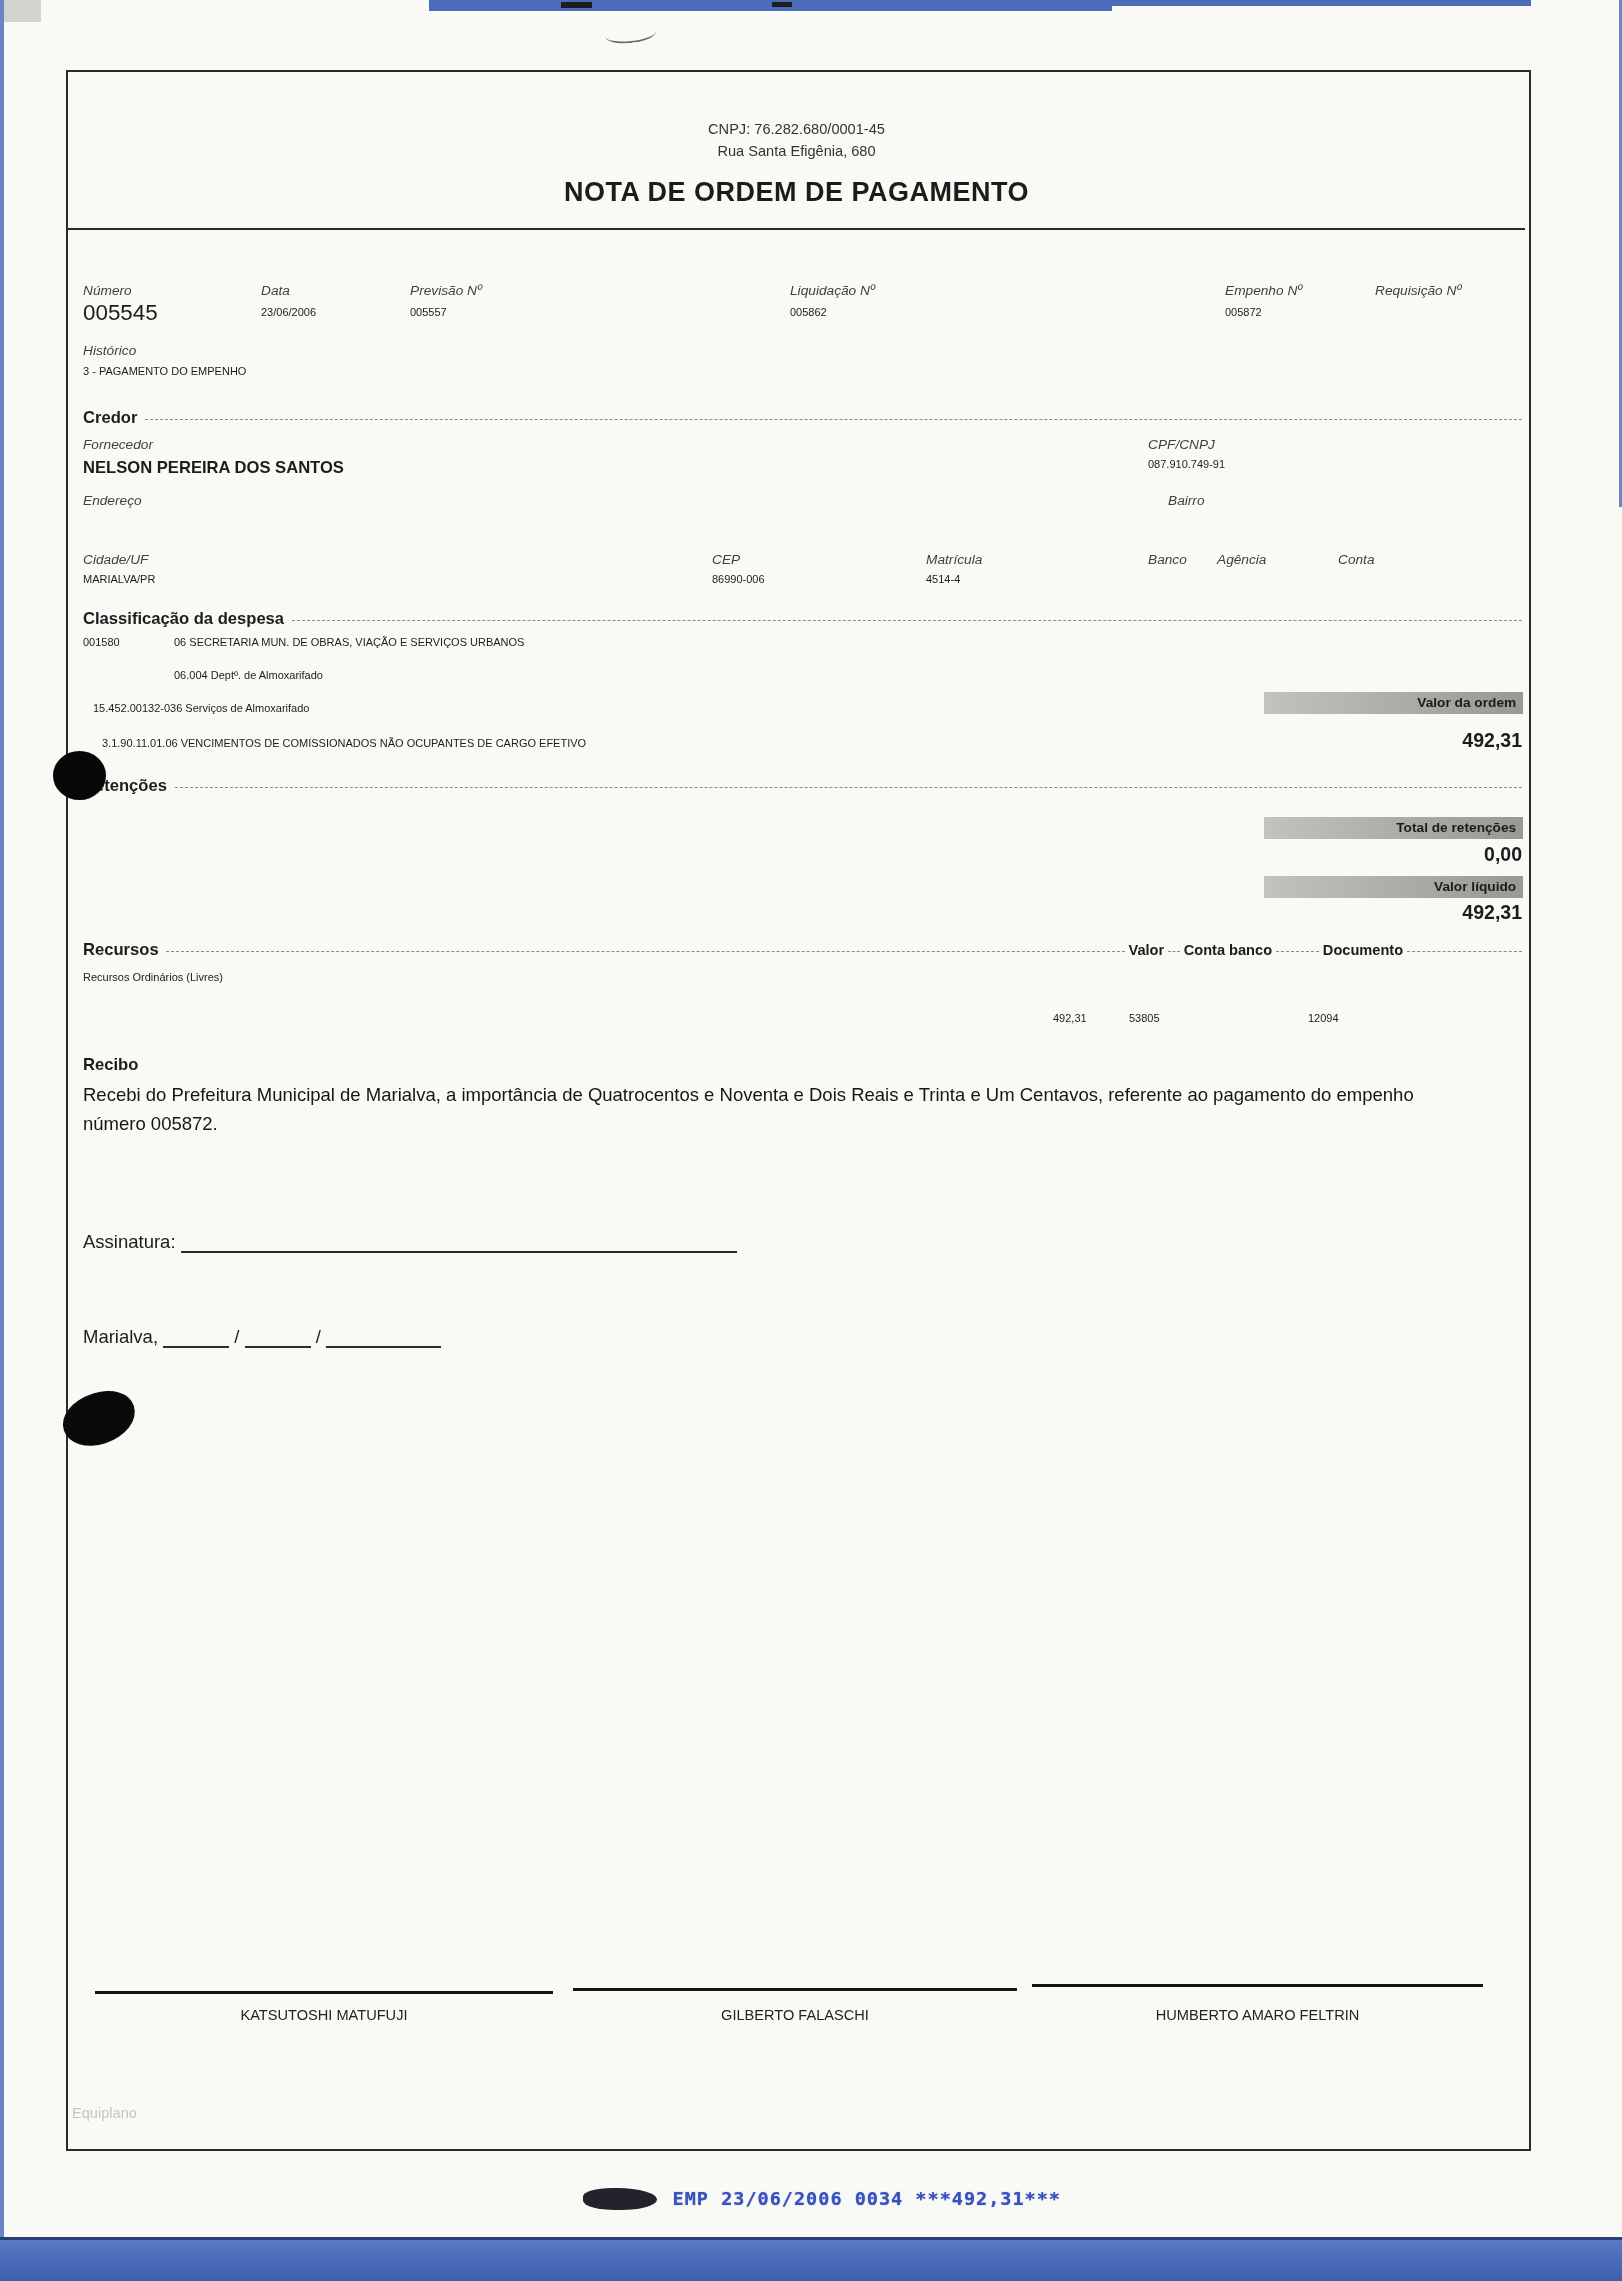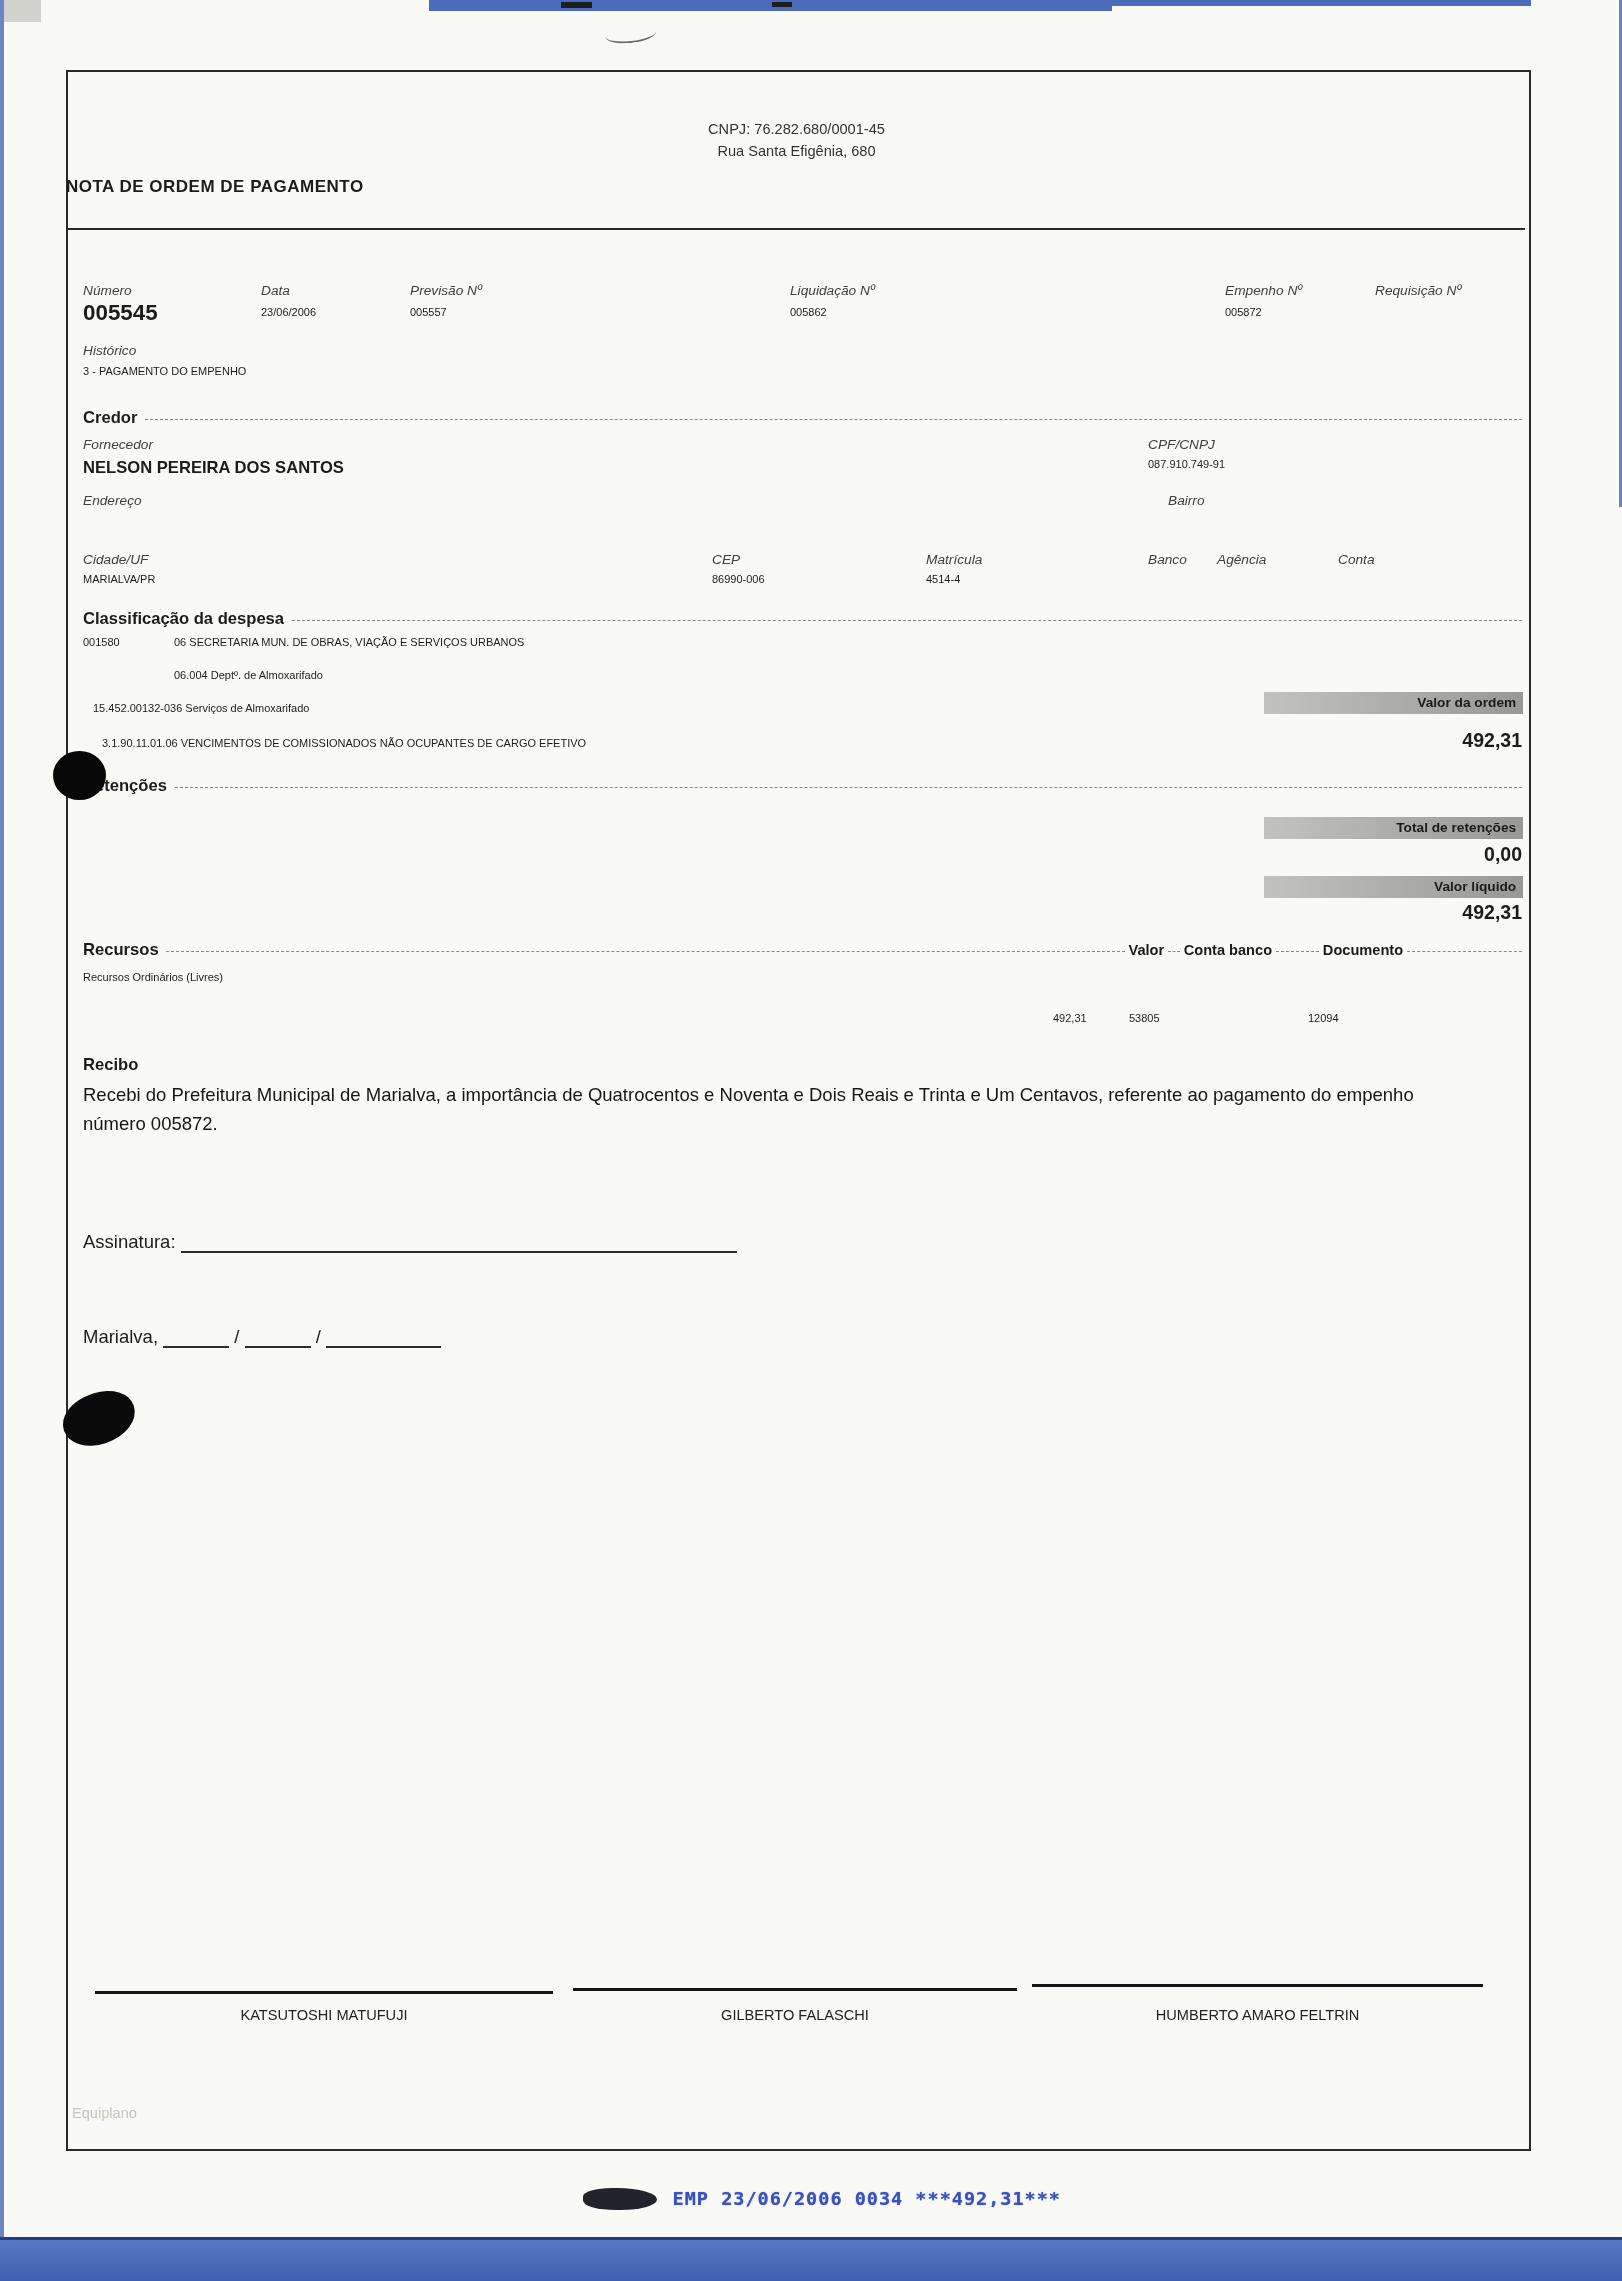--- a/index.html
+++ b/index.html
@@ -22,26 +22,26 @@
   .corner-smudge { position:absolute; left:0; top:0; width:41px; height:21.5px; background:#b9b9b4; opacity:.6; }
 
   
   .doc { position:absolute; left:66px; top:70px; width:1461px; height:2077px; border:2px solid #2a2a28; }
   .doc-header { position:absolute; left:68px; top:72px; width:1457px; height:156px; border-bottom:2px solid #2a2a28; }
 
   .abs { position:absolute; }
   .title { left:66px; top:82px; width:1461px; text-align:center; font-size:27px; font-weight:bold; }
   .sub1  { left:66px; top:121px; width:1461px; text-align:center; font-size:14.6px; color:#333; }
   .sub2  { left:66px; top:143px; width:1461px; text-align:center; font-size:14.6px; color:#333; }
-  .doctitle { left:66px; top:177px; width:1461px; text-align:left; font-size:17px; font-weight:bold; letter-spacing:0.5px; }
+  .doctitle { left:66px; top:177px; width:1461px; text-align:center; font-size:27px; font-weight:bold; letter-spacing:0.5px; }
 
   .lbl { font-style:italic; font-size:13.7px; color:#3f3f3f; white-space:nowrap; }
   .val { font-size:11px; white-space:nowrap; }
   .valb { font-size:16.6px; font-weight:bold; white-space:nowrap; }
-  .num-big { font-size:22.4px; font-weight:bold; }
+  .num-big { font-size:22.4px; font-weight:normal; }
 
   .section-row { position:absolute; left:83px; right:101px; display:flex; align-items:center; }
   .section-label { font-weight:bold; font-size:16.6px; white-space:nowrap; }
   .dotline { flex:1; border-top:1px dashed #8a8a86; height:0; margin-left:7.8px; margin-top:2.9px; }
   .dash { border-top:1px dashed #8a8a86; height:0; margin-top:2.9px; }
   .mini-lbl { font-weight:bold; font-size:14.6px; white-space:nowrap; margin:0 3.9px; }
 
   .gray-bar { position:absolute; left:1264px; width:259px; height:21.5px;
     background:linear-gradient(90deg,#c2c2bf,#989894); color:#1b1b1b;
     font-weight:bold; font-size:13.7px; text-align:right; line-height:21.5px;

